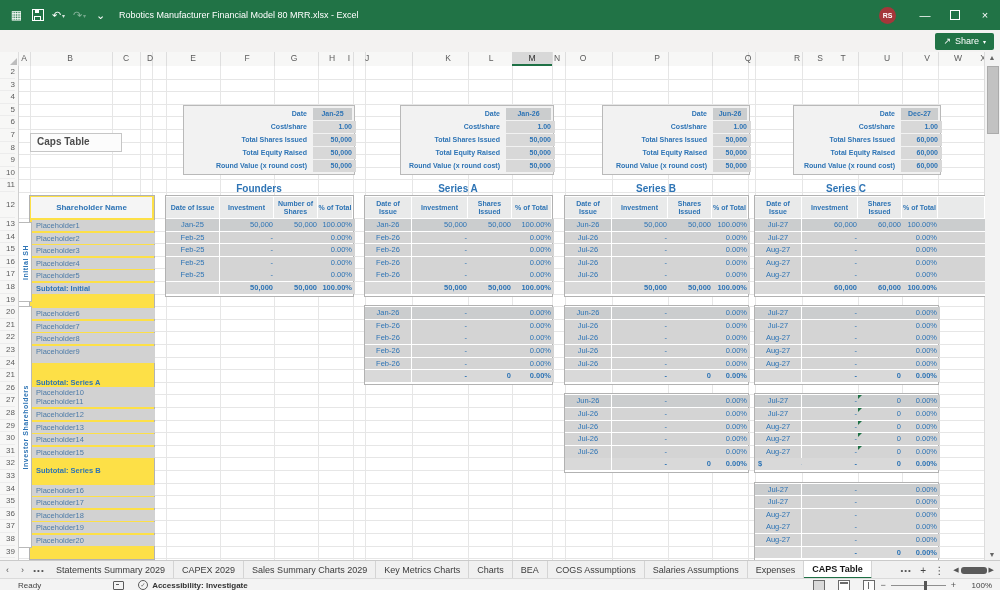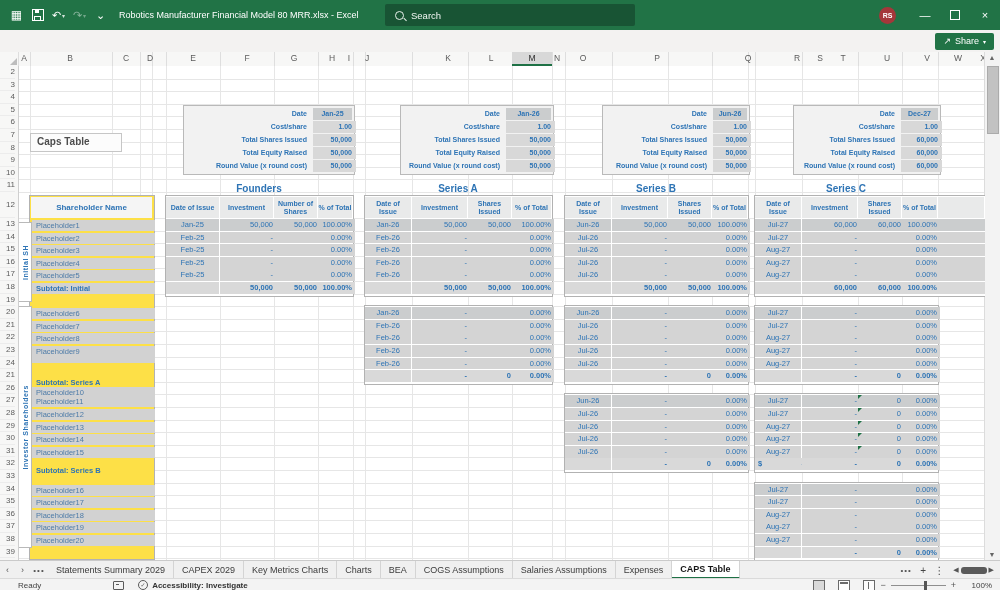--- a/index.html
+++ b/index.html
@@ -128,24 +128,20 @@
         <span class="excel-ic">▦</span>
       </span>
     <span class="qbtn">
         <span class="save-ic"></span>
       </span>
     <span class="qbtn">↶<span class="carets">▾</span></span>
     <span class="qbtn dim">↷<span class="carets">▾</span></span>
     <span class="qbtn">⌄</span>
   </div>
   <div id="wtitle">Robotics Manufacturer Financial Model 80 MRR.xlsx - Excel</div>
-  <div id="searchbox">
-    <span class="mag"></span>
-    <span>Search</span>
-  </div>
   <div id="winctl">
     <span id="avatar">RS</span>
     <span class="wbtn">—</span>
     <span class="wbtn">
         <span class="rest-ic"></span>
       </span>
     <span class="wbtn">×</span>
   </div>
 </div>
 
@@ -700,20 +696,21 @@
   <span class="varrow" style="bottom:2px">▼</span>
 </div>
 
 <div id="tabsbar">
   <span class="tnav">‹</span>
   <span class="tnav">›</span>
   <span class="tdots">•••</span>
   <div id="sheetTabs" style="display:flex;align-items:stretch">
       <div class="stab">Statements Summary 2029</div>
       <div class="stab">CAPEX 2029</div>
+      <div class="stab">Sales Summary Charts 2029</div>
       <div class="stab">Key Metrics Charts</div>
       <div class="stab">Charts</div>
       <div class="stab">BEA</div>
       <div class="stab">COGS Assumptions</div>
       <div class="stab">Salaries Assumptions</div>
       <div class="stab">Expenses</div>
       <div class="stab active">CAPS Table</div>
     </div>
   <div id="tabright">
     <span class="tdots">•••</span>

